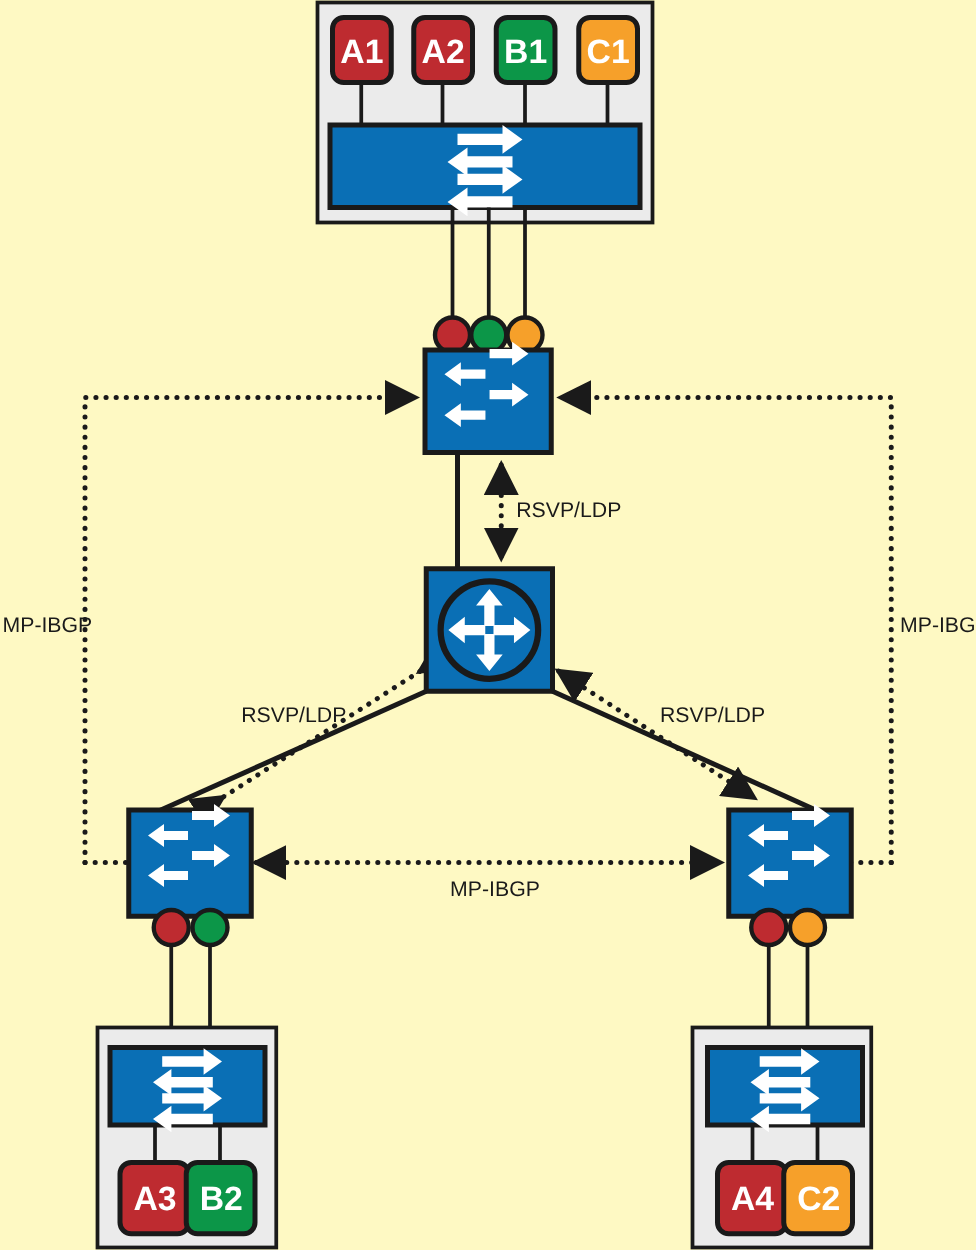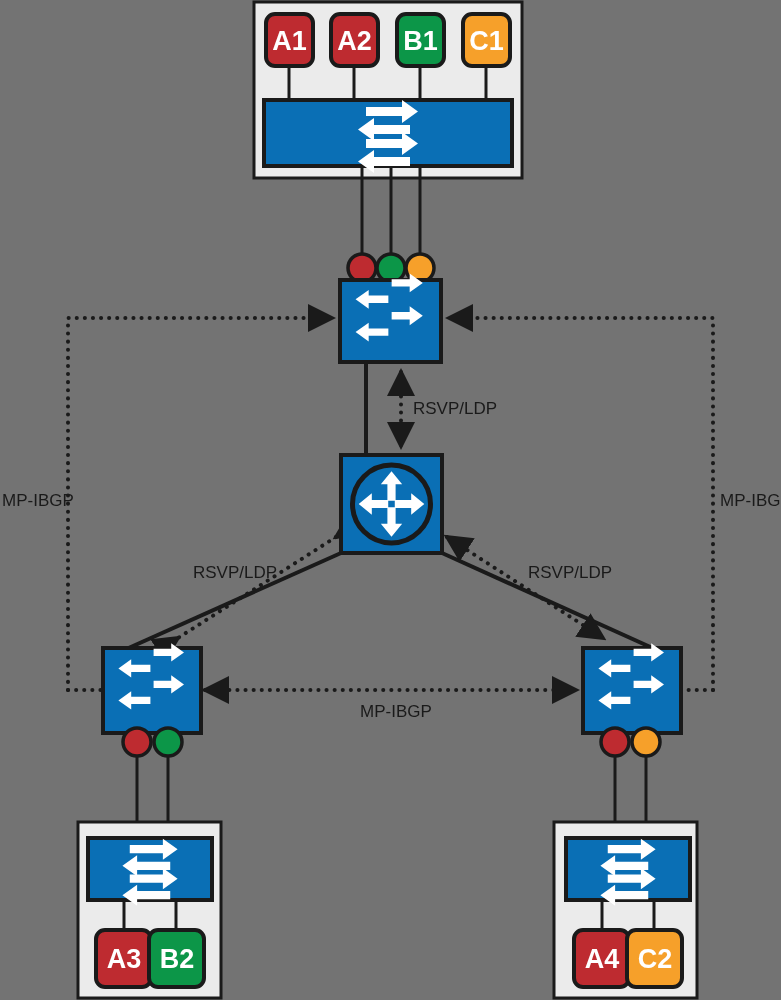--- a/index.html
+++ b/index.html
@@ -10,21 +10,21 @@
   body {
     width: 781px;
     height: 1000px;
     font-family: "Liberation Sans", sans-serif;
     overflow: hidden;
   }
   #diagram-root {
     position: relative;
     width: 781px;
     height: 1000px;
-    background: #737373;
+    background: #fef9c3;
   }
   svg#net-svg {
     display: block;
     width: 781px;
     height: 1000px;
   }
   .site-box {
     fill: #ebebeb;
     stroke: #1a1a1a;
     stroke-width: 3;

